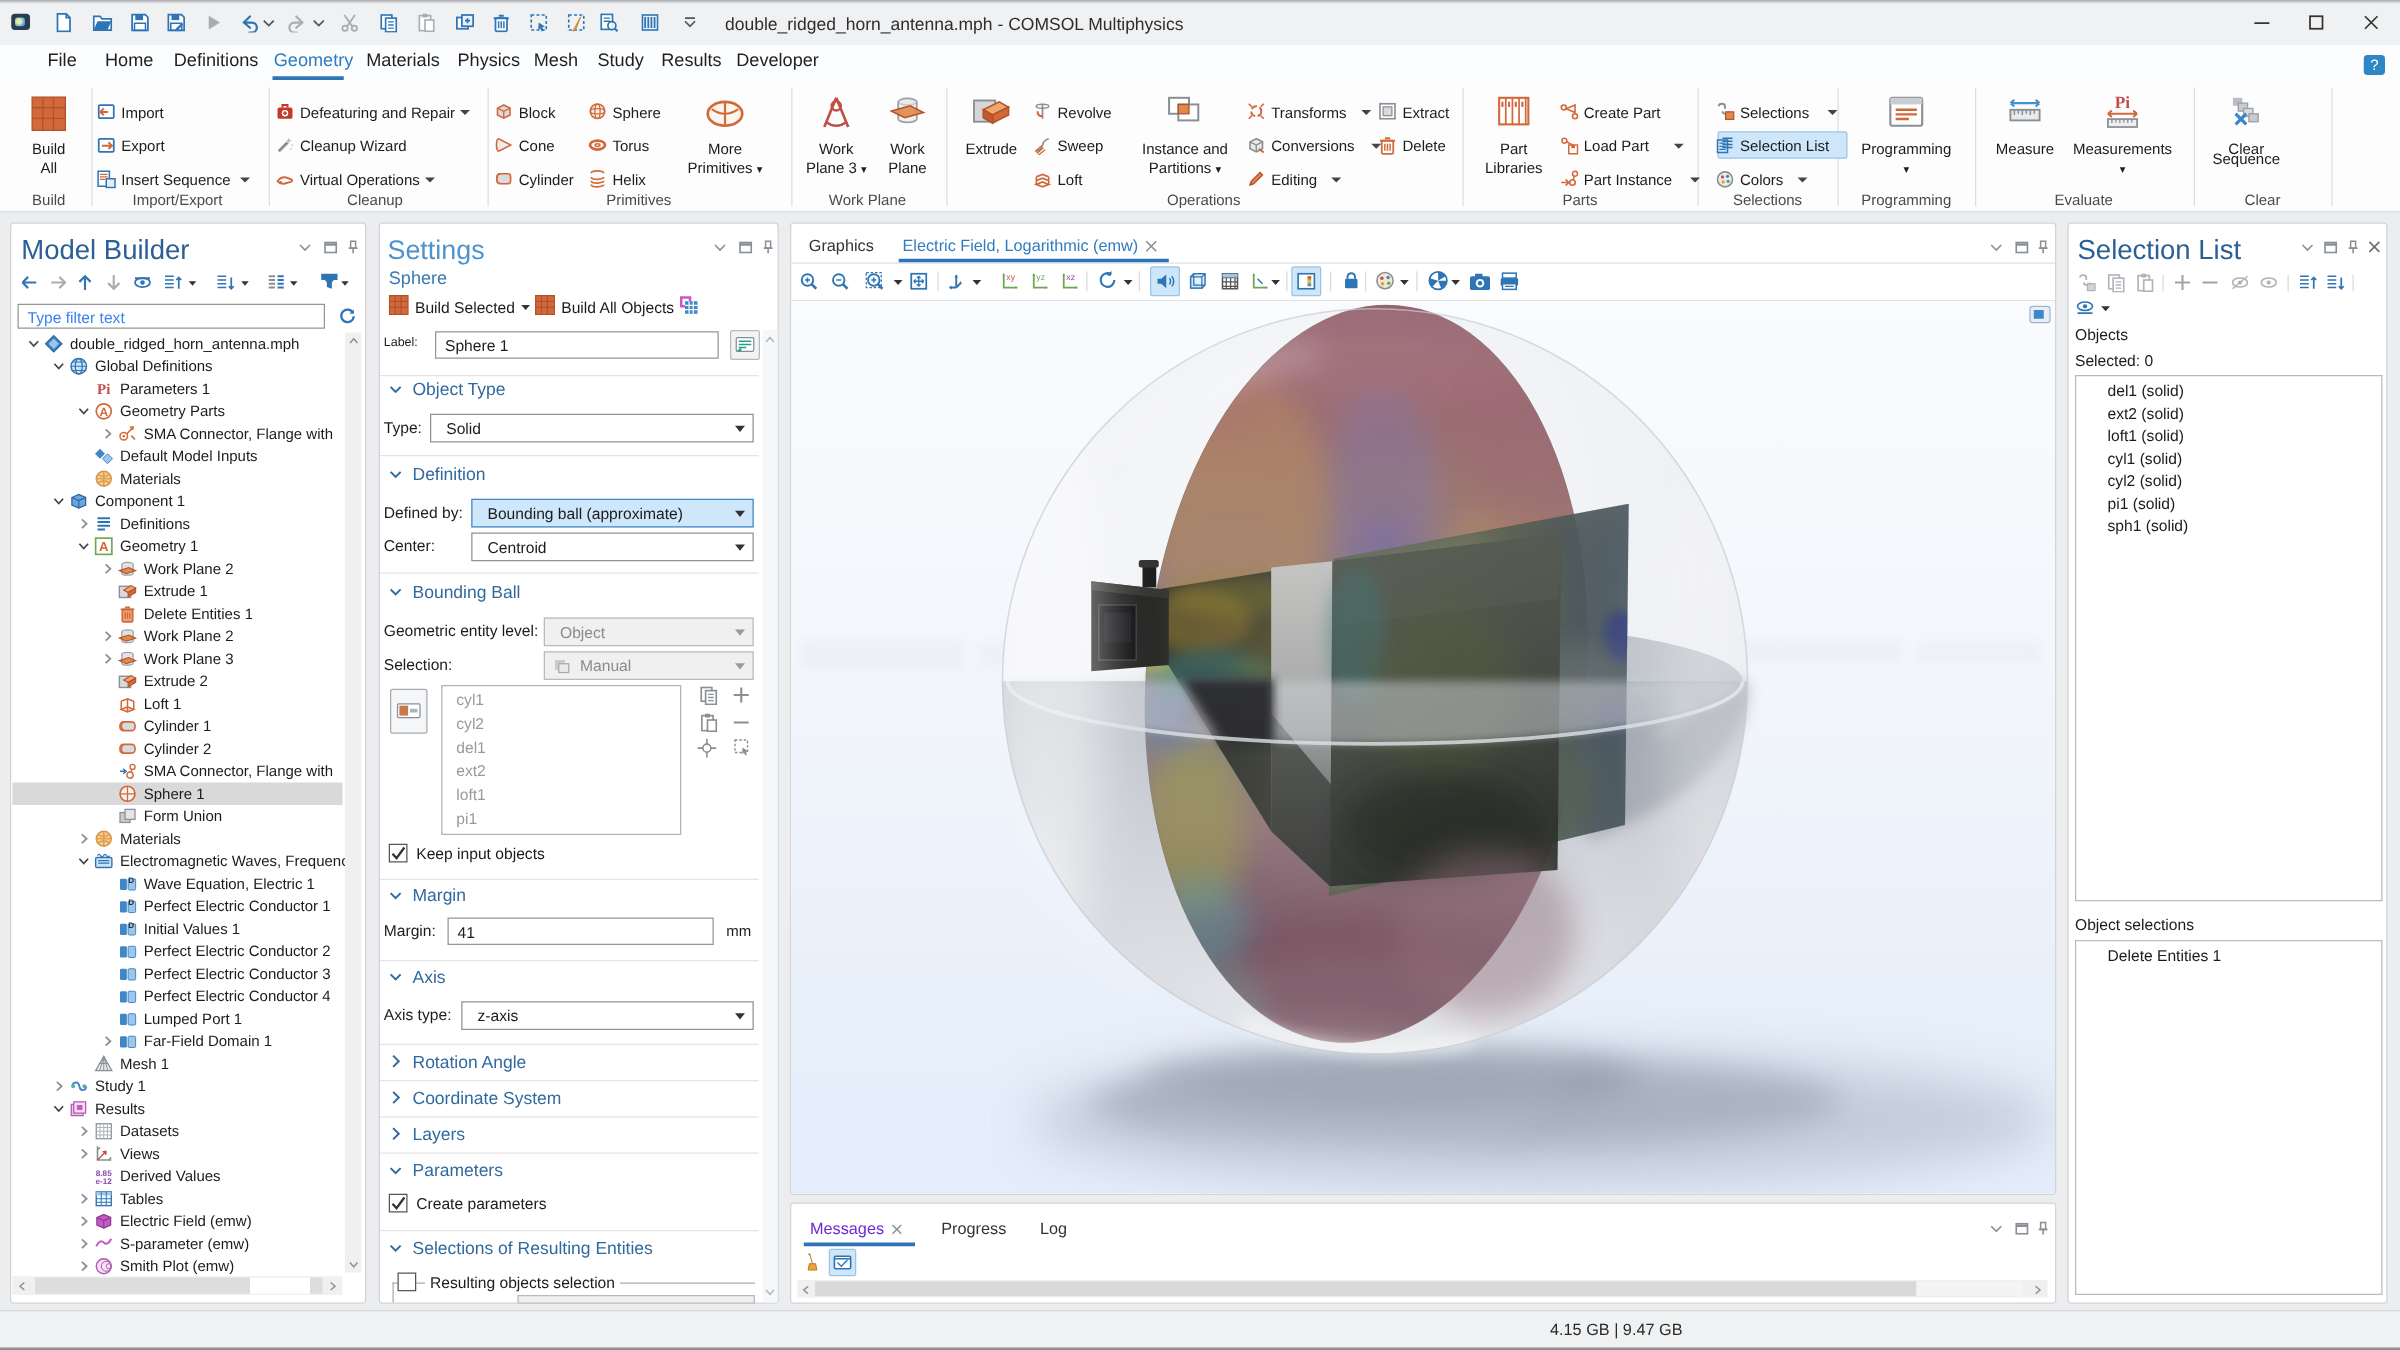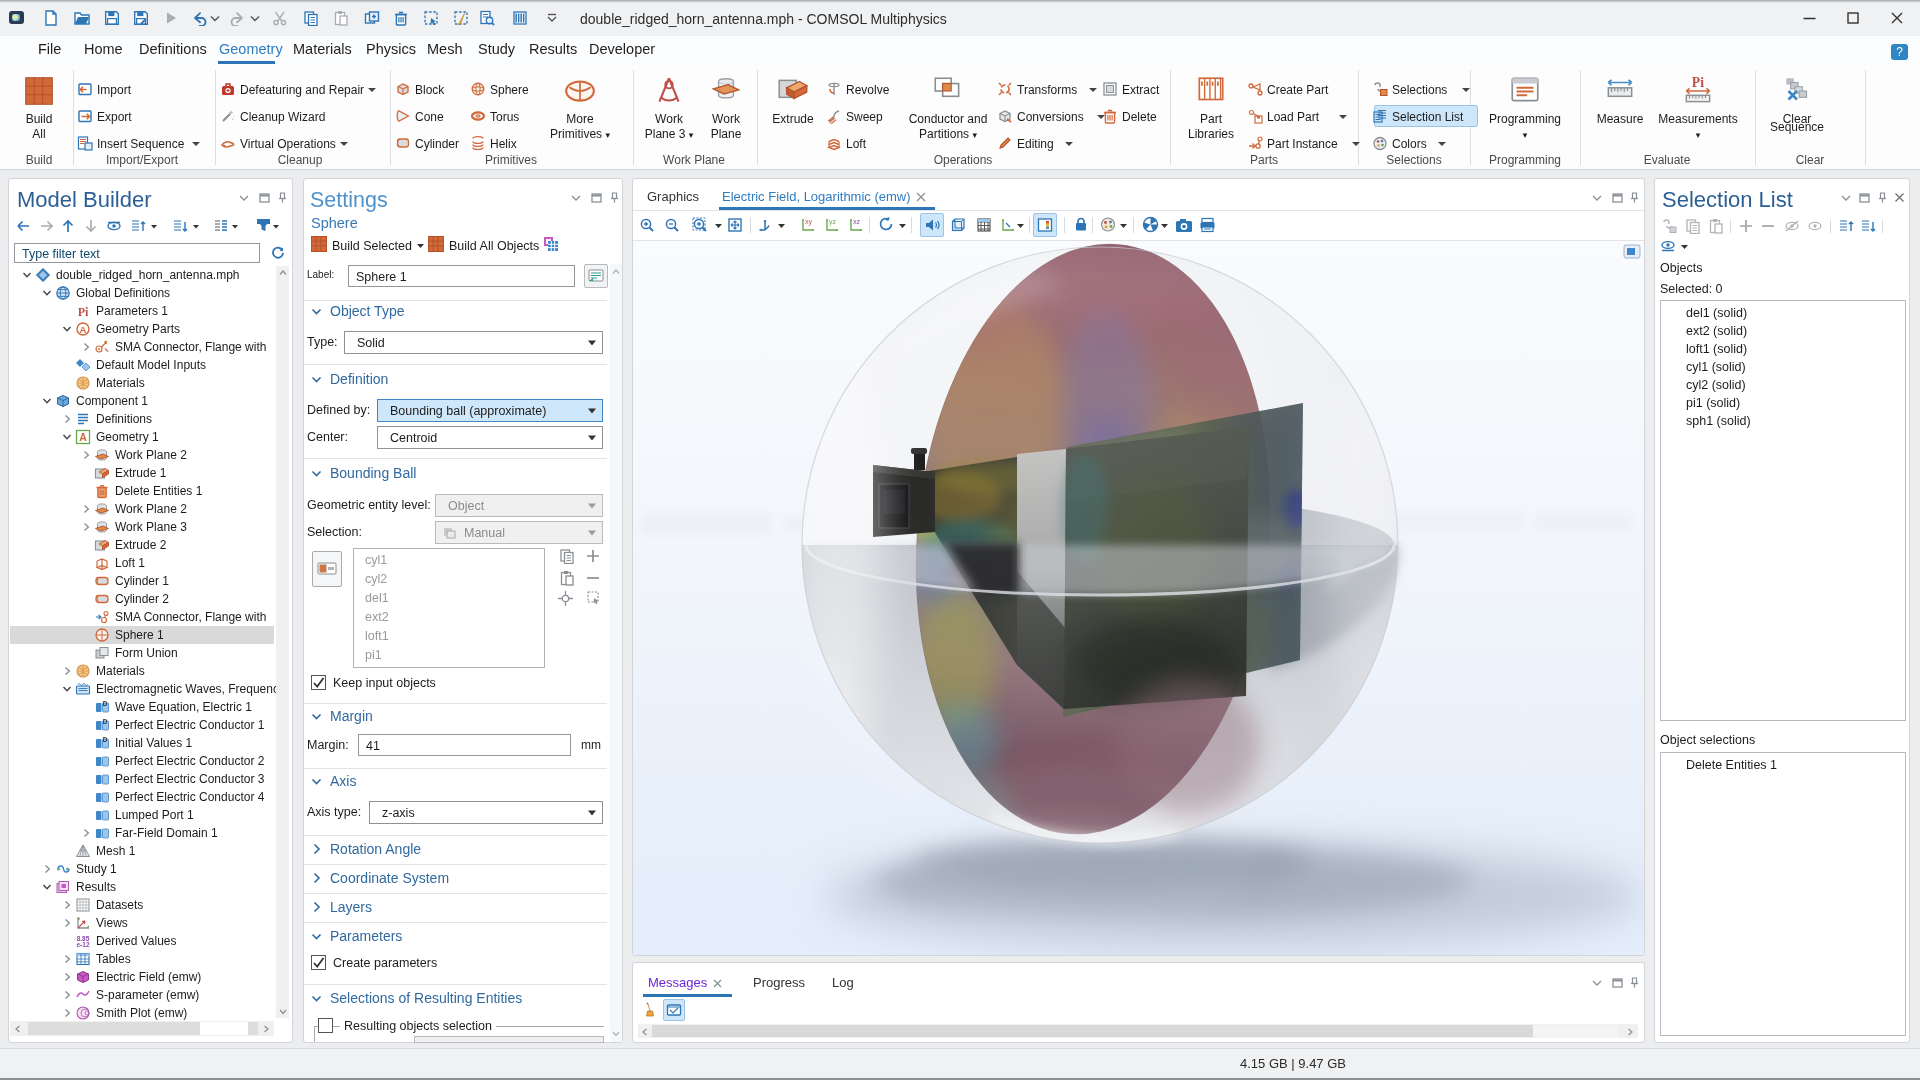--- a/index.html
+++ b/index.html
@@ -278,21 +278,21 @@
 <svg class="a" style="left:826px;top:135px" width="16" height="16" viewBox="0 0 16 16">
     <path d="M3 12.5 l5-2 5 2 -5 2z M3 9.5 l5-2 5 2M3 6.5 l5-2 5 2" fill="none" stroke="#d2693b" stroke-width="1.4"></path>
     <path d="M3 12.5v-6M13 12.5v-6" stroke="#d2693b" stroke-width="1.2"></path>
   </svg>
 <div class="a lbl12" style="left:846px;top:137px">Loft</div>
 <svg class="a" style="left:931px;top:74px" width="34" height="34" viewBox="0 0 32 32">
     <rect x="4" y="4" width="15" height="12" fill="#fff" stroke="#8a8f94" stroke-width="1.5"></rect>
     <rect x="11" y="9" width="15" height="12" fill="#fff" stroke="#8a8f94" stroke-width="1.5"></rect>
     <rect x="11" y="9" width="8" height="7" fill="#e08a4a" stroke="#b4522a"></rect>
   </svg>
-<div class="a lbl12" style="left:948px;top:112px;transform:translateX(-50%);text-align:center">Conductor and</div>
+<div class="a lbl12" style="left:948px;top:112px;transform:translateX(-50%);text-align:center">Instance and</div>
 <div class="a lbl12" style="left:948px;top:127px;transform:translateX(-50%);text-align:right">Partitions <span style="font-size:9px">▾</span></div>
 <svg class="a" style="left:997px;top:81px" width="16" height="16" viewBox="0 0 16 16">
     <circle cx="8" cy="8" r="4" fill="none" stroke="#d2693b" stroke-width="1.6" stroke-dasharray="5 2"></circle>
     <path d="M2 2l2.4 2.4M14 2l-2.4 2.4M2 14l2.4-2.4M14 14l-2.4-2.4" stroke="#d2693b" stroke-width="1.4"></path>
   </svg>
 <div class="a lbl12" style="left:1017px;top:83px">Transforms</div>
 <div class="a" style="left:1089px;top:88px;width:0;height:0;border-left:4px solid transparent;border-right:4px solid transparent;border-top:4.5px solid #444"></div>
 <svg class="a" style="left:997px;top:108px" width="16" height="16" viewBox="0 0 16 16">
     <path d="M3 5.5 L8 3 L13 5.5 L13 11 L8 13.5 L3 11z" fill="#e6e8ea" stroke="#8a8f94" stroke-width="1.3"></path>
     <path d="M3 5.5 L8 8 L13 5.5 M8 8v5.5" fill="none" stroke="#8a8f94" stroke-width="1.1"></path>
@@ -453,21 +453,21 @@
 <svg class="a" style="left:231px;top:223px" width="8" height="8" viewBox="0 0 8 8">
     <path d="M1 2l3 3.5L7 2z" fill="#333"></path>
   </svg>
 <svg class="a" style="left:255px;top:217px" width="17" height="17" viewBox="0 0 17 17">
     <path d="M2 3h13L10.5 9v5l-4-1.5V9z" fill="#2e75b6"></path>
     <rect x="2" y="2" width="13" height="5" fill="#2e75b6"></rect>
   </svg>
 <svg class="a" style="left:272px;top:223px" width="8" height="8" viewBox="0 0 8 8">
     <path d="M1 2l3 3.5L7 2z" fill="#333"></path>
   </svg>
-<div class="input" style="left:14px;top:243px;width:246px;height:20px;color:#0c4a6e">Type filter text</div>
+<div class="input" style="left:14px;top:243px;width:246px;height:20px;color:#3b82f6">Type filter text</div>
 <svg class="a" style="left:270px;top:245px" width="16" height="16" viewBox="0 0 16 16">
     <path d="M12.5 5.5 A5 5 0 1 0 13 8" fill="none" stroke="#2e75b6" stroke-width="1.8"></path>
     <path d="M13 2.5v3.5h-3.5z" fill="#2e75b6"></path>
   </svg>
 <svg class="a" style="left:22px;top:271px" width="10" height="9" viewBox="0 0 10 9">
     <path d="M1.5 2 L5 5.8 L8.5 2" fill="none" stroke="#444" stroke-width="1.4"></path>
   </svg>
 <svg class="a" style="left:35px;top:267px" width="16" height="16" viewBox="0 0 16 16">
     <path d="M8 1.5 L14.5 8 L8 14.5 L1.5 8z" fill="#3f87c9" stroke="#2c649c" stroke-width="1"></path>
     <path d="M8 4 L12 8 L8 12 L4 8z" fill="#9ec6e8"></path>

